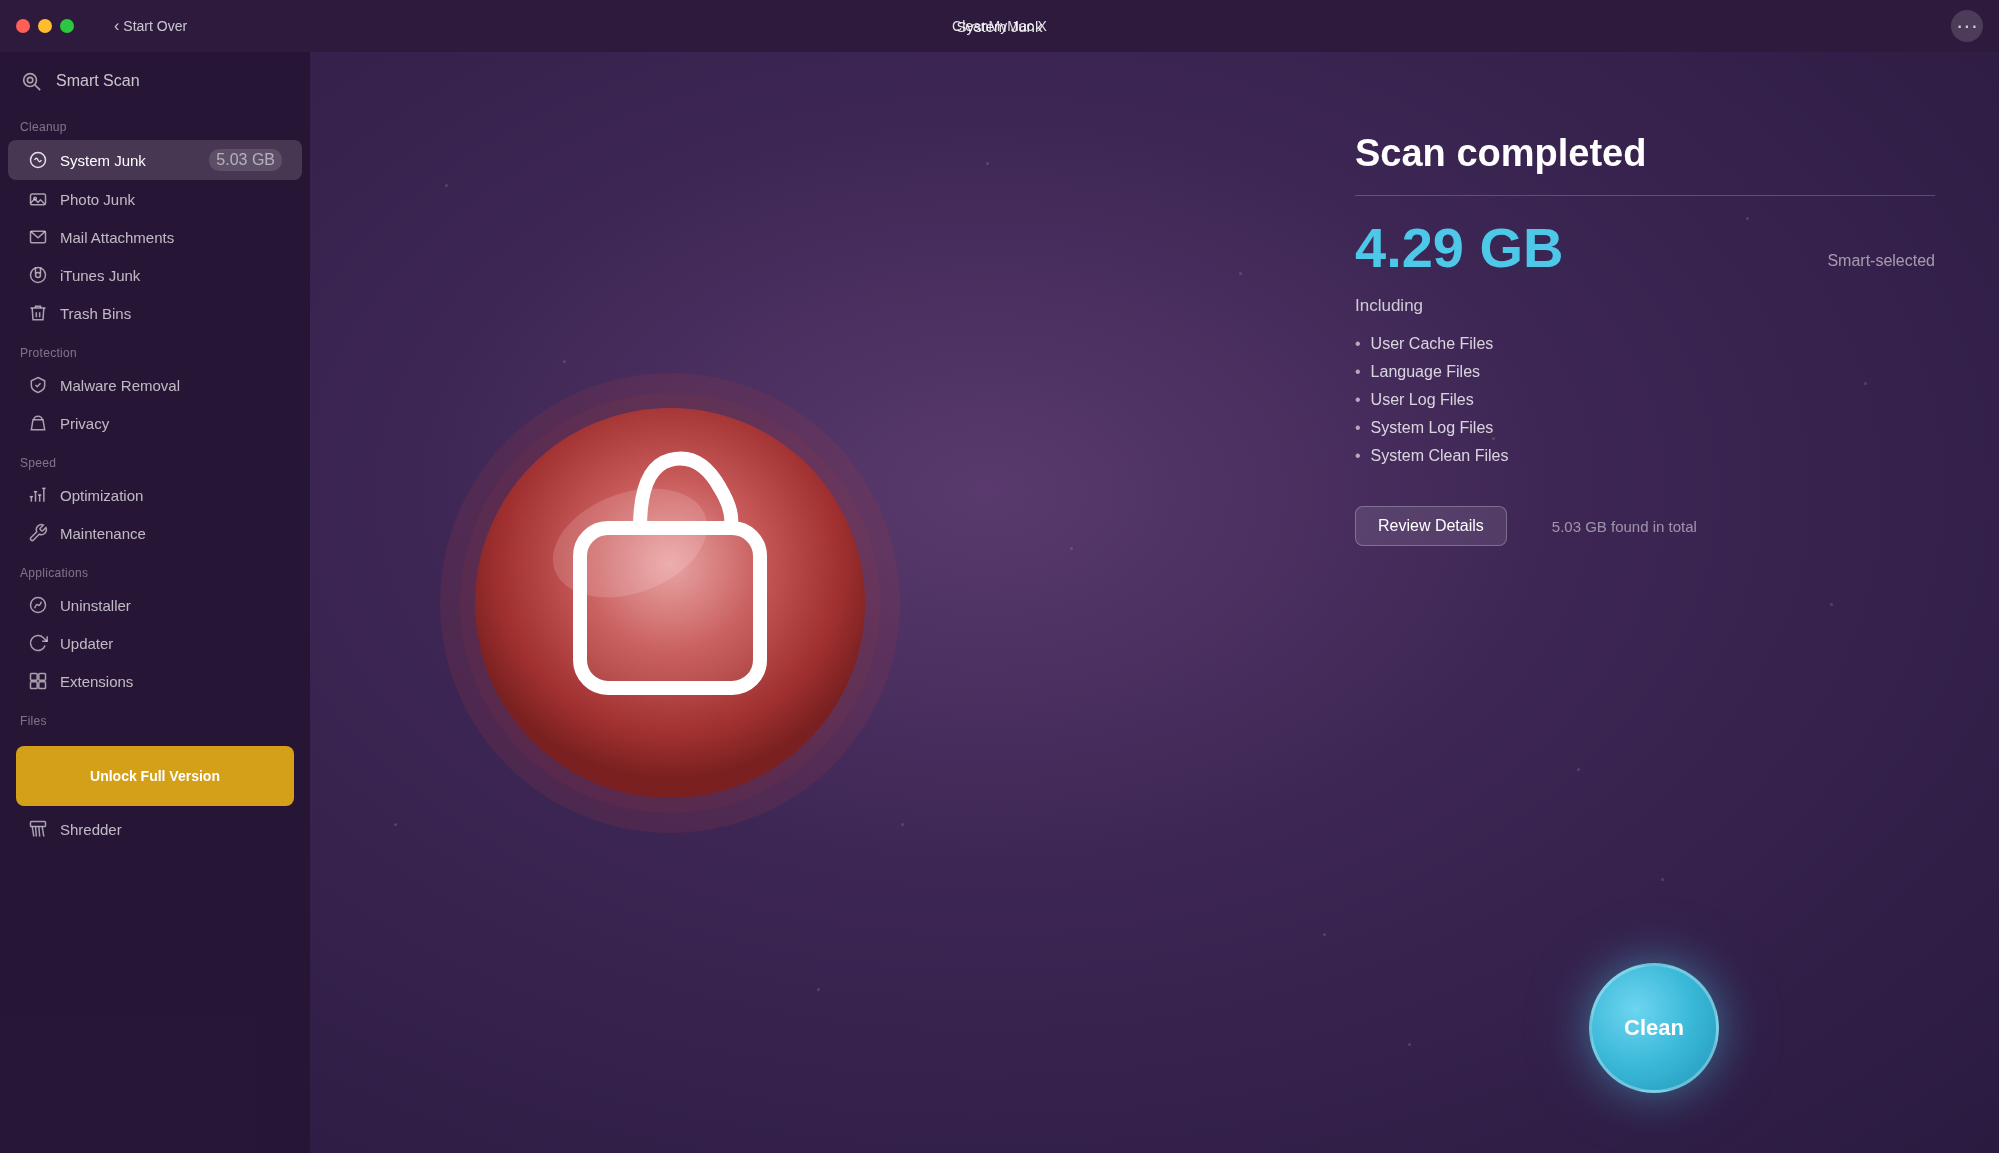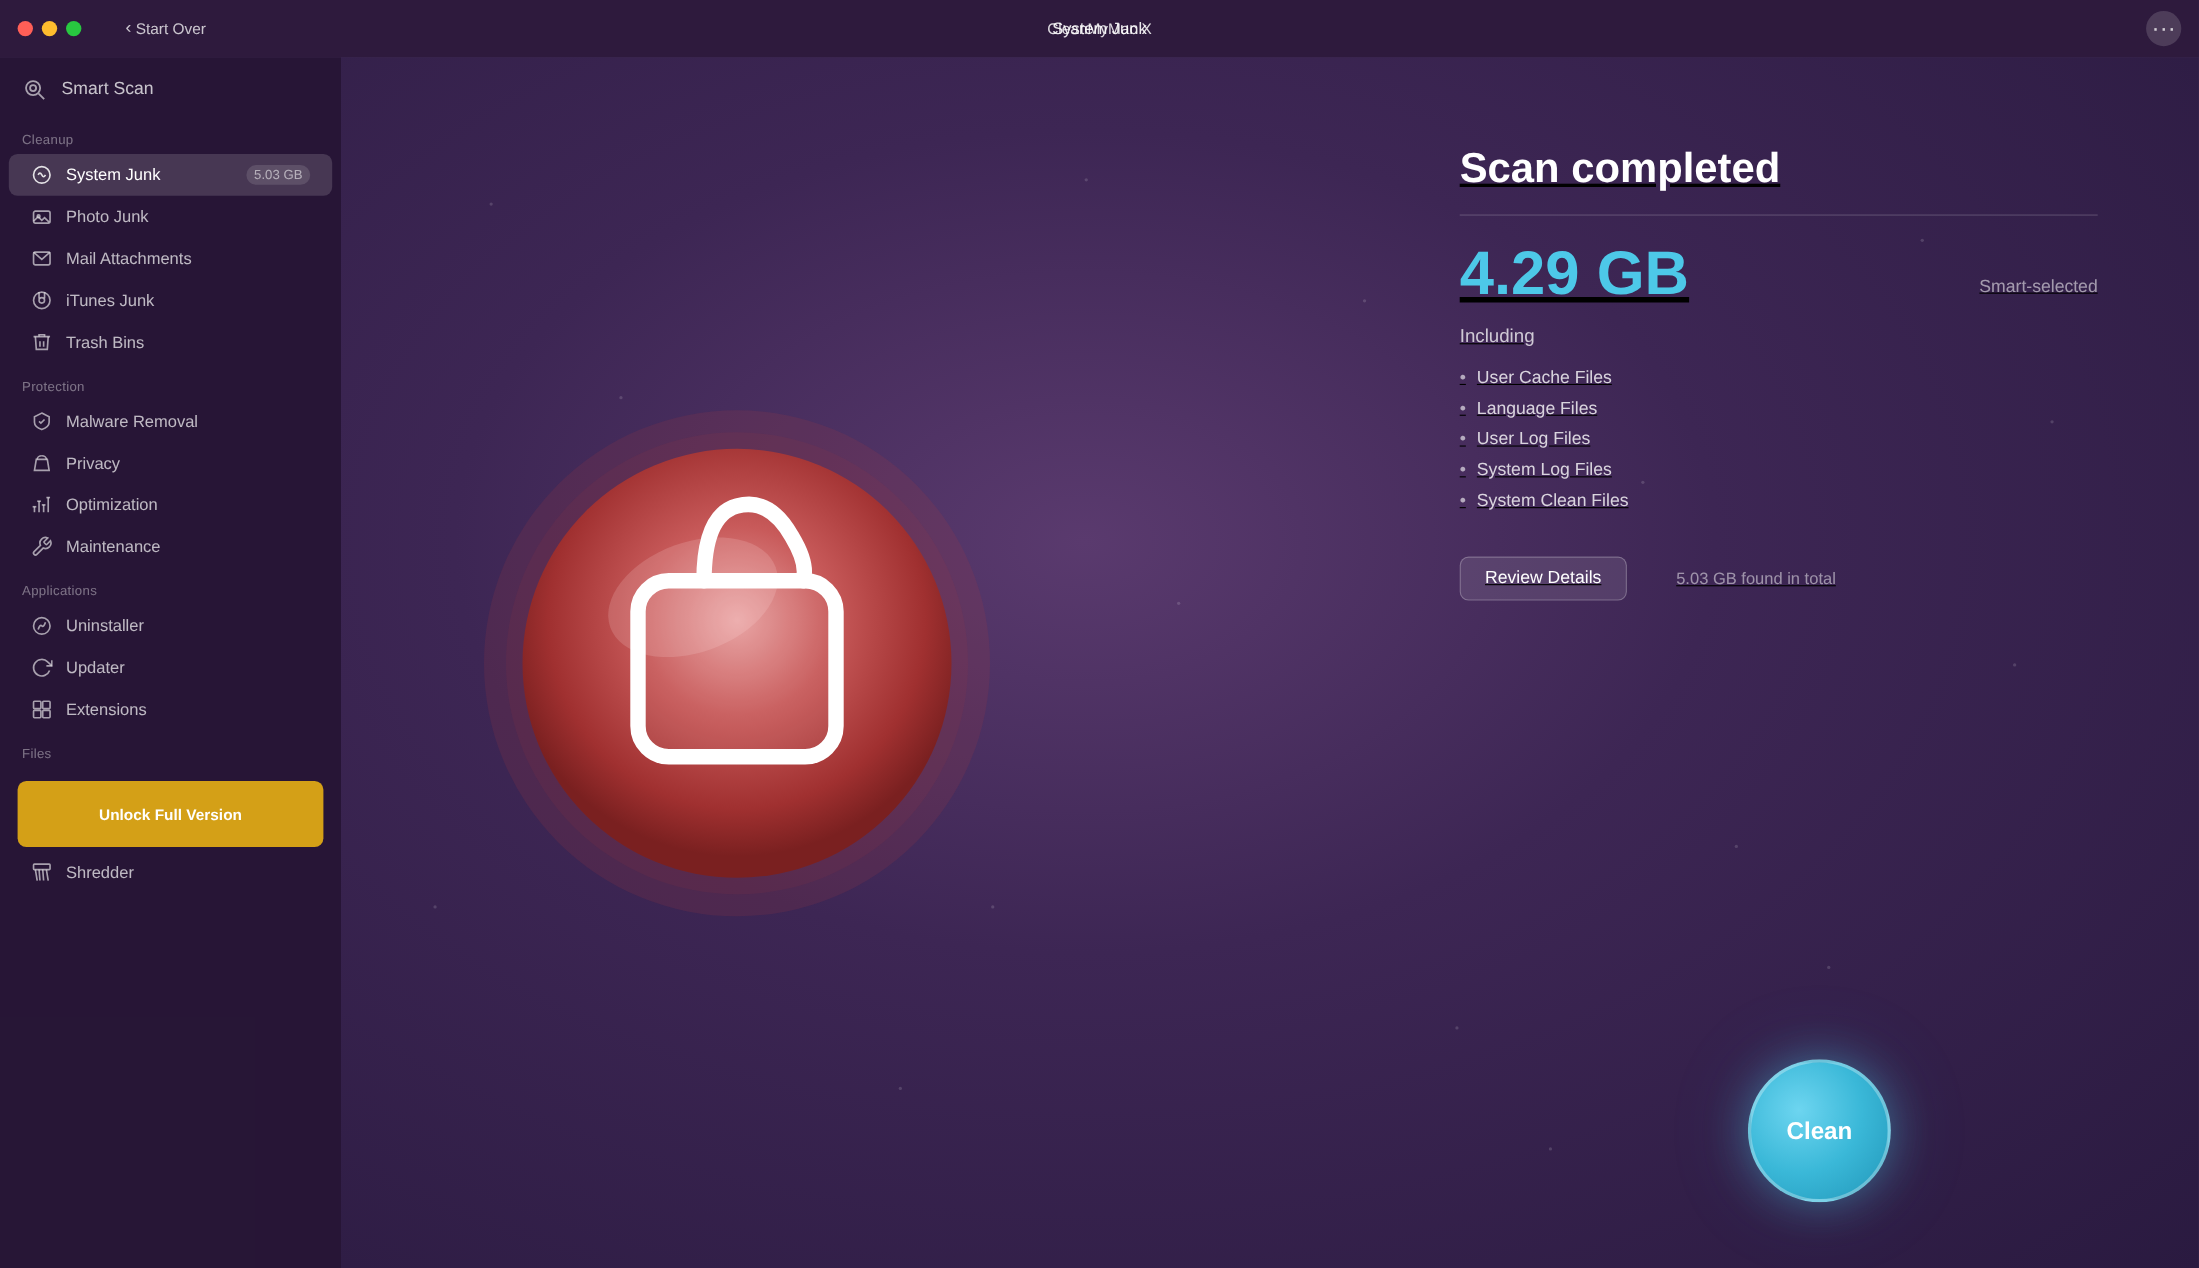--- a/index.html
+++ b/index.html
@@ -154,21 +154,21 @@
       height: 20px;
       flex-shrink: 0;
       opacity: 0.85;
     }
 
     .sidebar-item .item-label {
       flex: 1;
     }
 
     .sidebar-item .item-badge {
-      font-size: 12px;
+      font-size: 16px;
       color: rgba(255,255,255,0.55);
       background: rgba(255,255,255,0.12);
       padding: 2px 7px;
       border-radius: 10px;
     }
 
     .sidebar-unlock {
       margin: 12px 16px 4px 16px;
       background: #d4a017;
       color: #fff;
@@ -219,24 +219,23 @@
 
     .app-icon {
       width: 480px;
       height: 480px;
       position: relative;
     }
 
     
     .right-panel {
       position: absolute;
-      right: 92px;
+      right: 64px;
       top: 80px;
       width: 580px;
-      text-decoration: underline;
     }
 
     .scan-completed-title {
       font-size: 38px;
       font-weight: 700;
       color: #fff;
       margin-bottom: 20px;
     }
 
     .divider {
@@ -456,20 +455,21 @@
       <span class="icon">
         <svg viewBox="0 0 24 24" fill="none" stroke="rgba(255,255,255,0.7)" stroke-width="1.8" class="icon-svg">
           <path d="M18 8H6L4 20h16L18 8z"></path>
           <path d="M12 4 C9 4 7 6 7 8"></path>
           <path d="M12 4 C15 4 17 6 17 8"></path>
         </svg>
       </span>
       <span class="item-label">Privacy</span>
     </div>
 
+    <div class="sidebar-section-label">Speed</div>
 
     <div class="sidebar-item">
       <span class="icon">
         <svg viewBox="0 0 24 24" fill="none" stroke="rgba(255,255,255,0.7)" stroke-width="1.8" class="icon-svg">
           <line x1="4" y1="20" x2="4" y2="14"></line>
           <line x1="9" y1="20" x2="9" y2="8"></line>
           <line x1="14" y1="20" x2="14" y2="12"></line>
           <line x1="19" y1="20" x2="19" y2="4"></line>
           <line x1="2" y1="14" x2="6" y2="14"></line>
           <line x1="7" y1="8" x2="11" y2="8"></line>

